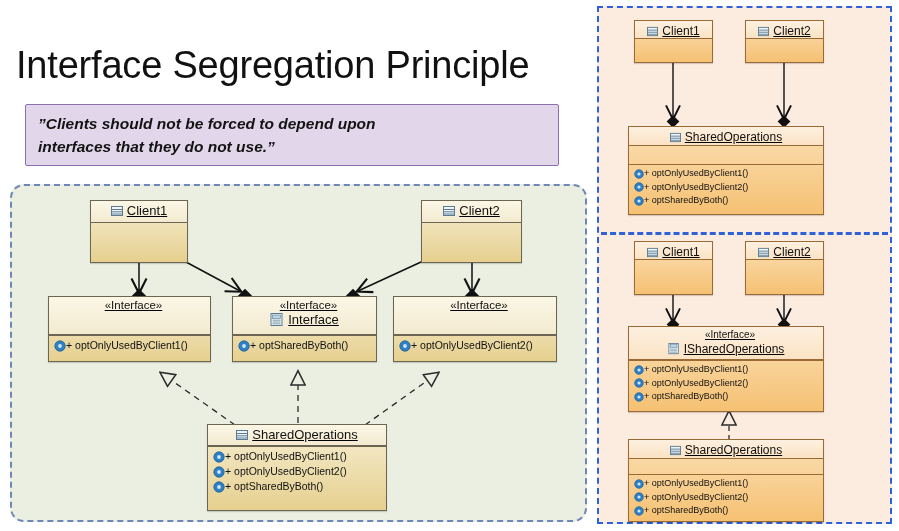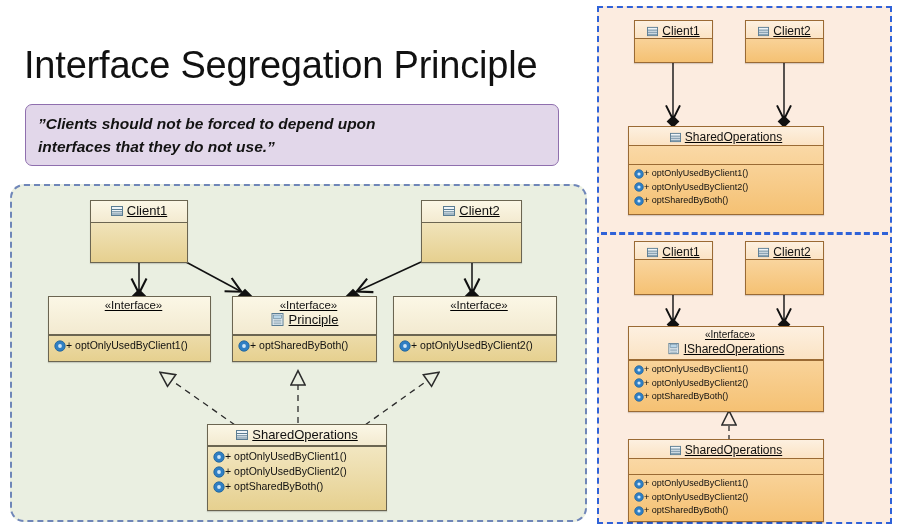--- a/index.html
+++ b/index.html
@@ -5,29 +5,29 @@
   html,body{margin:0;padding:0;}
   body{
     width:899px;height:531px;position:relative;overflow:hidden;
     background:#ffffff;
     font-family:"Liberation Sans", sans-serif;
   }
   .abs{position:absolute;}
 
   
   #page-title{
-    left:24px; top:44px; width:560px;
+    left:16px; top:44px; width:560px;
     font-size:38px; font-weight:400; color:#111; letter-spacing:-0.2px;
     white-space:nowrap;
   }
 
   
   #quote-box{
     left:25px; top:104px; width:534px; height:62px;
-    background:#e2d7ea; border:1.5px solid #8f6fae; border-radius:7px;
+    background:#e2d7ea; border:1.5px solid #8f6fae; border-radius:2px;
     box-sizing:border-box; padding:7px 12px 0 12px;
   }
   #quote-box .qline{
     font-size:15.5px; font-weight:bold; font-style:italic; color:#131313;
     line-height:23px; white-space:nowrap;
   }
 
   
   #main-panel{
     left:10px; top:184px; width:577px; height:338px;
@@ -195,21 +195,21 @@
     <div class="nm">
       <span class="icon">
         <svg width="14" height="14" viewBox="0 0 14 14">
             <rect x="1" y="0.5" width="11" height="12" fill="#eef4f8" stroke="#5a7c92"></rect>
             <rect x="2.5" y="2" width="8" height="3.4" fill="#b9d6e8" stroke="#5a7c92" stroke-width="0.6"></rect>
             <line x1="2.5" y1="7.2" x2="10.5" y2="7.2" stroke="#5a7c92" stroke-width="0.7"></line>
             <line x1="2.5" y1="9" x2="10.5" y2="9" stroke="#5a7c92" stroke-width="0.7"></line>
             <line x1="2.5" y1="10.8" x2="10.5" y2="10.8" stroke="#5a7c92" stroke-width="0.7"></line>
           </svg>
       </span>
-      <span>Principle</span>
+      <span>Interface</span>
     </div>
   </div>
   <div class="ops">
     <div class="op">
       <span class="icon">
         <svg width="12" height="12" viewBox="0 0 12 12">
             <circle cx="6" cy="6" r="5.2" fill="#2f7fc4" stroke="#1d5f96" stroke-width="0.8"></circle>
             <circle cx="6" cy="6" r="1.9" fill="#cfe6f7"></circle>
           </svg>
       </span>

